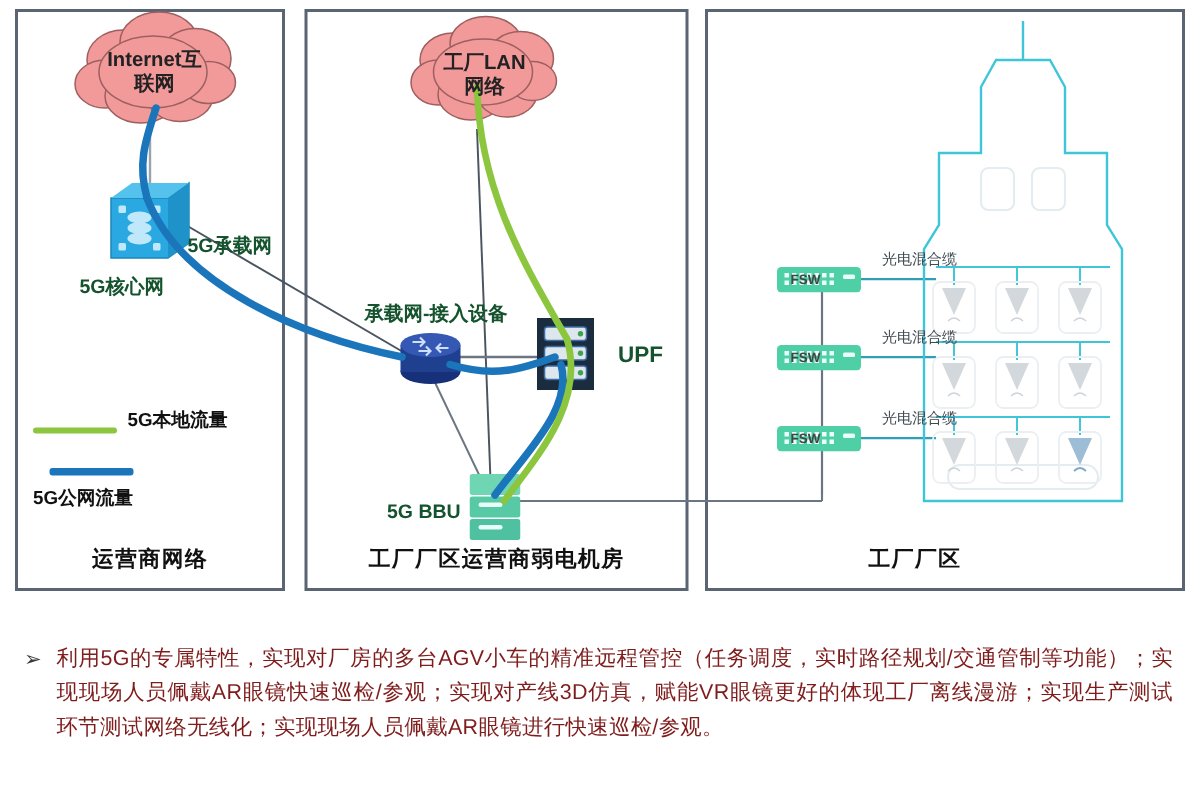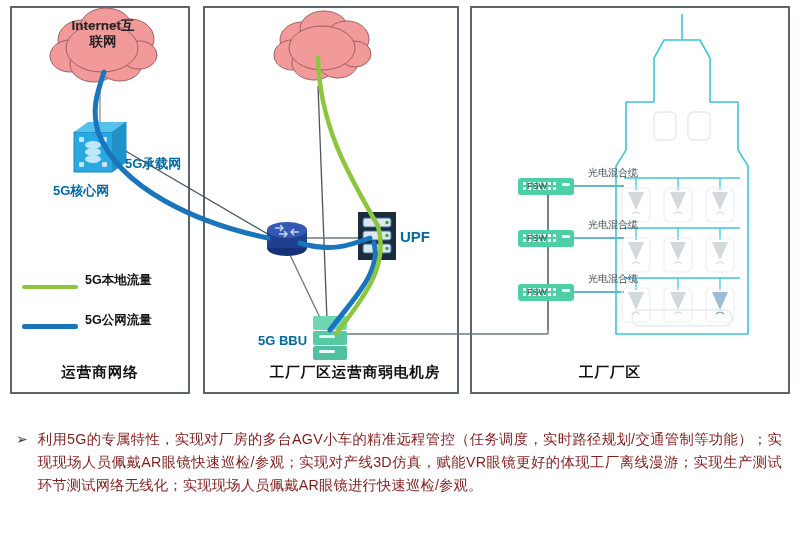--- a/index.html
+++ b/index.html
@@ -20,34 +20,34 @@
   #label-operator{top:363px;}
   #label-telecom{top:363px;}
   #label-factory{top:363px;}
 
   svg.layer{position:absolute;left:0;top:0;width:800px;height:410px;overflow:visible;}
   svg.layer.under{z-index:1;}
   svg.layer.over{z-index:3;}
 
   .node{position:absolute;z-index:2;}
   .node-text{
-    position:absolute;z-index:4;font-size:13px;font-weight:700;color:#0369a1;white-space:nowrap;
+    position:absolute;z-index:4;font-size:13px;font-weight:700;color:#14532d;white-space:nowrap;
   }
   .small-text{
     position:absolute;z-index:4;font-size:10px;color:#3f4a52;white-space:nowrap;
   }
   .tiny-label{
-    position:absolute;z-index:4;font-size:9px;font-weight:400;color:#444;white-space:nowrap;padding-left:34px;
+    position:absolute;z-index:4;font-size:9px;font-weight:700;color:#444;white-space:nowrap;padding-left:34px;
   }
 
   
   .cloud{position:absolute;z-index:2;}
   .cloud-text{
     position:absolute;z-index:4;text-align:center;
-    font-size:13.5px;font-weight:700;color:#222;line-height:1.22;white-space:pre-line;
+    font-size:13.5px;font-weight:700;color:#222;line-height:1.22;white-space:pre-line;margin-top:14px;
   }
 
   
   .legend-row{position:absolute;z-index:4;display:flex;align-items:flex-end;gap:7px;}
   .legend-swatch{display:block;width:56px;height:4px;border-radius:2px;}
   .legend-label{font-size:12.5px;font-weight:700;color:#111;white-space:nowrap;}
 
   
   .notes{
     position:absolute;left:0;top:414px;width:800px;height:119px;
@@ -115,40 +115,43 @@
     </g>
   </svg>
   <div class="node-text" style="left:53px;top:182px;">5G核心网</div>
 
   <div class="node-text" style="left:125px;top:155px;">5G承载网</div>
 
   <div class="legend-row" style="left:22px;top:272px;">
     <span class="legend-swatch" style="background:#8cc63f;"></span>
     <span class="legend-label">5G本地流量</span>
   </div>
-  <div class="legend-row" style="left:22px;top:312px;">
+  <div class="legend-row" style="left:22px;top:312px;flex-direction:column;">
     <span class="legend-swatch" style="background:#1b75bb;height:5px;"></span>
     <span class="legend-label">5G公网流量</span>
   </div>
 
   <div class="panel-label" id="label-operator" style="left:10px;width:180px;">运营商网络</div>
 
   <svg class="cloud" style="left:268px;top:8px;width:110px;height:80px;">
     <g fill="#f29a9a" stroke="#9d5f5f" stroke-width="1">
       <ellipse cx="34" cy="32" rx="22" ry="18"></ellipse>
       <ellipse cx="56" cy="21" rx="24" ry="18"></ellipse>
       <ellipse cx="79" cy="31" rx="22" ry="18"></ellipse>
       <ellipse cx="24" cy="47" rx="18" ry="15"></ellipse>
       <ellipse cx="46" cy="55" rx="22" ry="17"></ellipse>
       <ellipse cx="70" cy="54" rx="20" ry="16"></ellipse>
       <ellipse cx="87" cy="46" rx="16" ry="13"></ellipse>
       <ellipse cx="54" cy="40" rx="33" ry="22"></ellipse>
     </g>
   </svg>
-
+  <div class="cloud-text" style="left:268px;top:20px;width:110px;">工厂LAN
+网络</div>
+
+  <div class="node-text" style="left:243px;top:200px;">承载网-接入设备</div>
   <svg class="node" style="left:265px;top:218px;width:44px;height:40px;">
     <ellipse cx="22" cy="30" rx="20" ry="8" fill="#17307a"></ellipse>
     <rect x="2" y="12" width="40" height="18" fill="#1f3f8f"></rect>
     <ellipse cx="22" cy="12" rx="20" ry="8" fill="#3558b5"></ellipse>
     <g stroke="#cfe0ff" stroke-width="1.4" fill="none">
       <path d="M10 10 L18 10"></path>
         <path d="M15 7 L18 10 L15 13"></path>
       <path d="M34 14 L26 14"></path>
         <path d="M29 11 L26 14 L29 17"></path>
       <path d="M14 16 L22 16"></path>
@@ -160,34 +163,34 @@
     <rect x="0" y="0" width="38" height="48" fill="#1b2c3f"></rect>
     <g>
       <rect x="5" y="6" width="28" height="9" rx="2" fill="#dfe7ee" stroke="#3b6ea5"></rect>
       <rect x="5" y="19" width="28" height="9" rx="2" fill="#dfe7ee" stroke="#3b6ea5"></rect>
       <rect x="5" y="32" width="28" height="9" rx="2" fill="#dfe7ee" stroke="#3b6ea5"></rect>
       <circle cx="29" cy="10.5" r="1.8" fill="#3fa34d"></circle>
       <circle cx="29" cy="23.5" r="1.8" fill="#3fa34d"></circle>
       <circle cx="29" cy="36.5" r="1.8" fill="#3fa34d"></circle>
     </g>
   </svg>
-  <div class="node-text" style="left:400px;top:228px;font-size:15px;">UPF</div>
+  <div class="node-text" style="left:412px;top:228px;font-size:15px;">UPF</div>
 
   <svg class="node" style="left:313px;top:316px;width:34px;height:44px;">
     <rect x="0" y="0" width="34" height="14" rx="2" fill="#6fd6b4"></rect>
     <rect x="0" y="15" width="34" height="14" rx="2" fill="#57c9a5"></rect>
     <rect x="0" y="30" width="34" height="14" rx="2" fill="#4fc0a0"></rect>
     <g fill="#e7fff8">
       <rect x="6" y="19" width="16" height="3" rx="1.5"></rect>
       <rect x="6" y="34" width="16" height="3" rx="1.5"></rect>
     </g>
   </svg>
   <div class="node-text" style="left:258px;top:333px;">5G BBU</div>
 
-  <div class="panel-label" id="label-telecom" style="left:203px;width:256px;padding-left:24px;">工厂厂区运营商弱电机房</div>
+  <div class="panel-label" id="label-telecom" style="left:203px;width:256px;">工厂厂区运营商弱电机房</div>
 
   <svg class="node" style="left:592px;top:14px;width:180px;height:340px;">
     <g fill="none" stroke="#3fc5d8" stroke-width="1.6">
       <line x1="90" y1="0" x2="90" y2="26"></line>
       <path d="M72 26 L108 26 L118 44 L118 88 L146 88 L146 136 L156 152 L156 320 L24 320 L24 152 L34 136 L34 88 L62 88 L62 44 Z"></path>
     </g>
     <g fill="none" stroke="#e3ecef" stroke-width="1.4">
       <rect x="62" y="98" width="22" height="28" rx="5"></rect>
       <rect x="96" y="98" width="22" height="28" rx="5"></rect>
       <rect x="40" y="296" width="100" height="16" rx="8"></rect>

